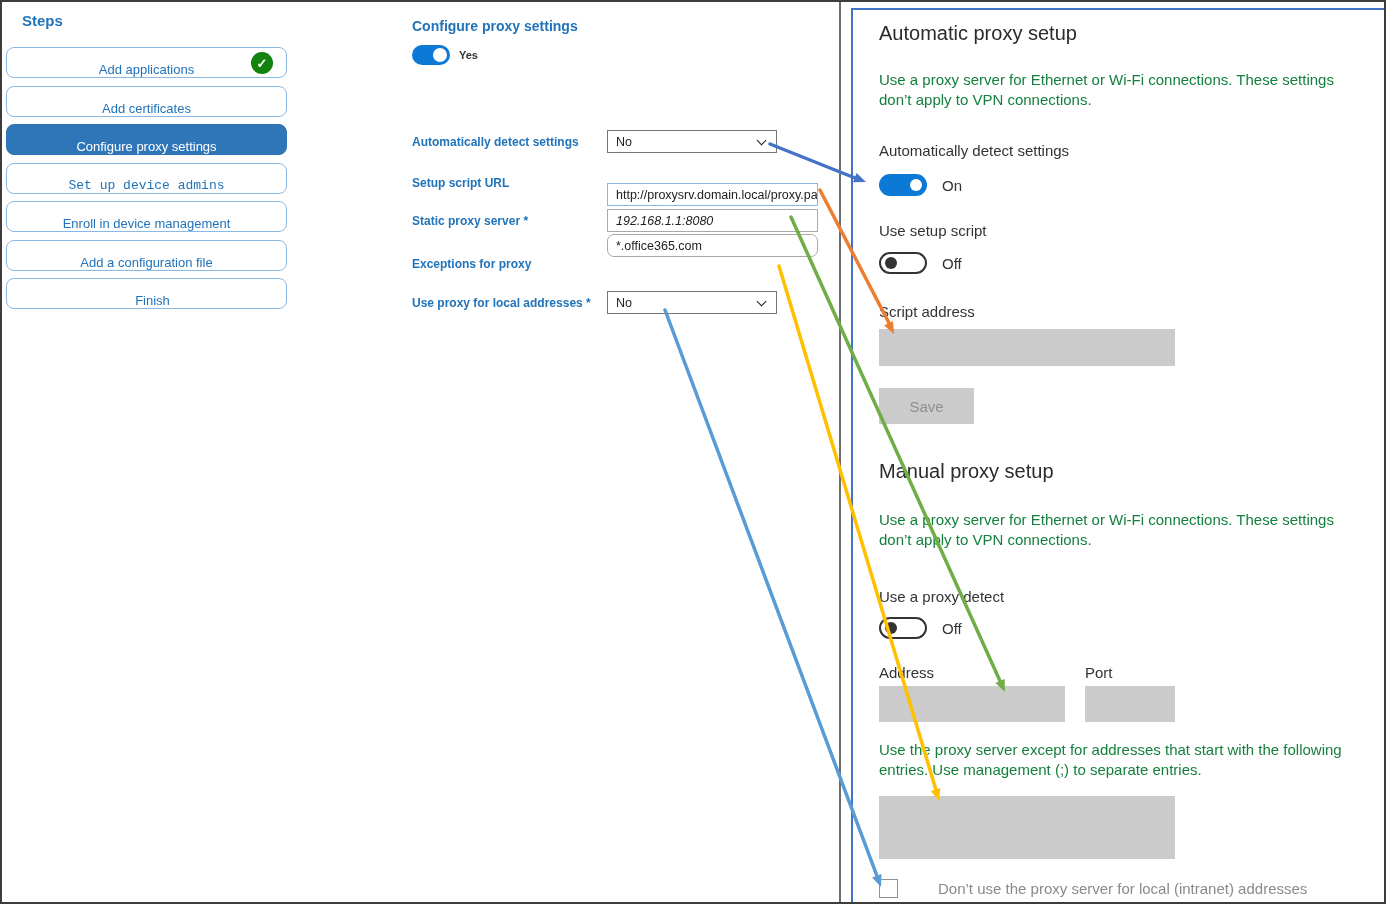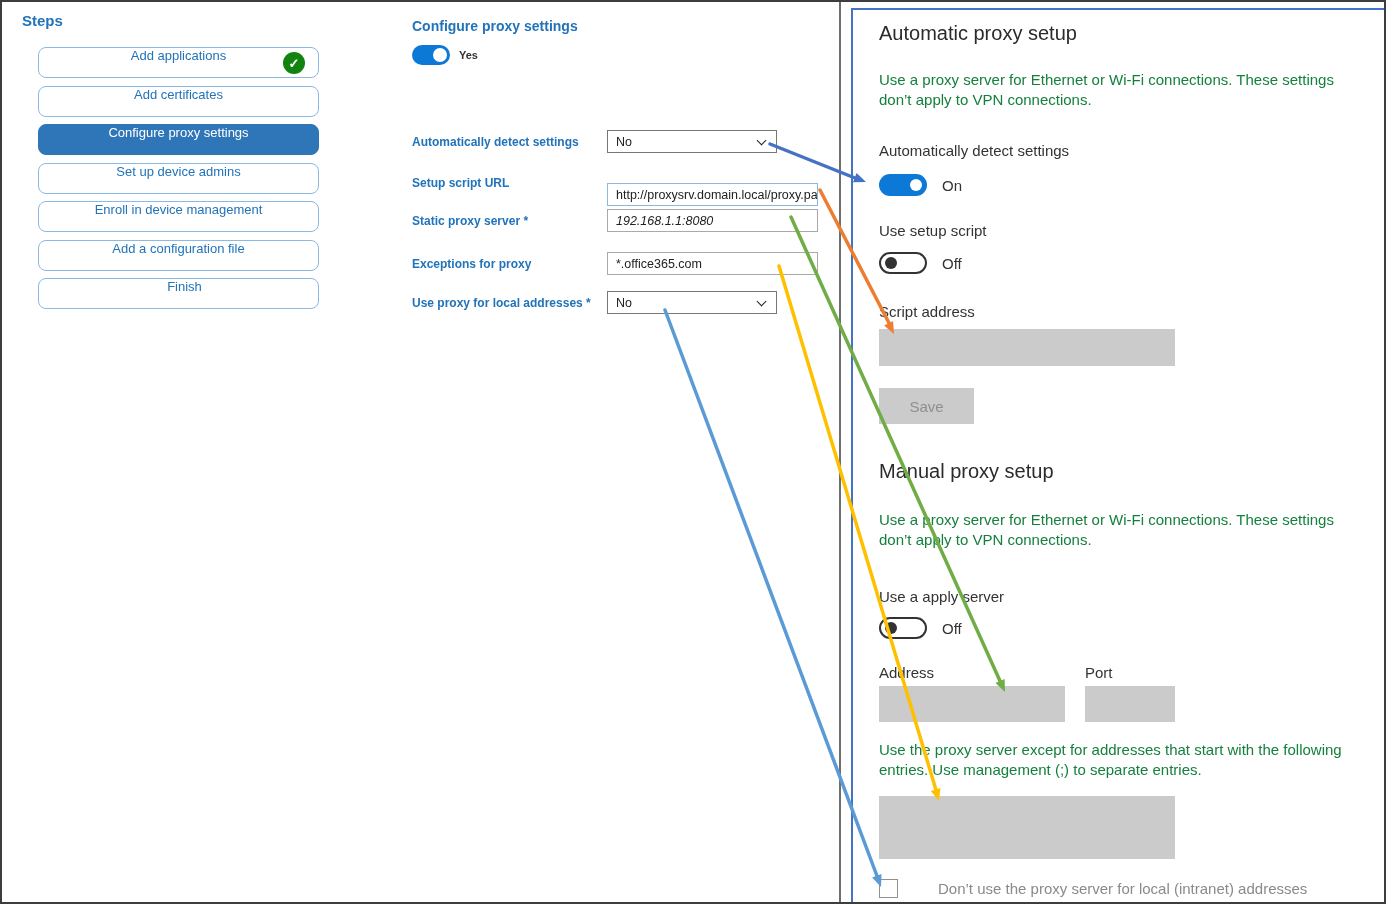--- a/index.html
+++ b/index.html
@@ -7,23 +7,23 @@
   body { font-family: "Liberation Sans", sans-serif; }
   #screen {
     position: relative; width: 1386px; height: 904px;
     background: #fff; border: 2px solid #3d3d3d; overflow: hidden;
   }
   .abs { position: absolute; }
 
   
   .steps-title { left:20px; top:10px; font-size:15px; font-weight:bold; color:#2173ba; }
   .step-btn {
-    left:36px; width:281px; height:31px; border:1px solid #8ab9e4; border-radius:8px;
+    left:4px; width:281px; height:31px; border:1px solid #8ab9e4; border-radius:8px;
     background:#fff; color:#2173ba; font-size:13px; font-family:"Liberation Sans",sans-serif;
-    display:flex; align-items:flex-start; justify-content:center; cursor:pointer;
+    display:flex; align-items:flex-end; justify-content:center; cursor:pointer;
   }
   .step-btn.selected { background:#2e76b8; border:1px solid #2e76b8; color:#fff; }
   .check-badge {
     position:absolute; right:13px; top:4px; width:22px; height:22px; border-radius:50%;
     background:#12830f; color:#fff; font-size:13px; font-weight:bold;
     display:flex; align-items:center; justify-content:center;
   }
 
   
   .form-title { left:410px; top:16px; font-size:14px; font-weight:bold; color:#2173ba; }
@@ -81,21 +81,21 @@
   <button class="abs step-btn" style="top:45px;">
     <span>Add applications</span>
     <span class="check-badge">✓</span>
   </button>
   <button class="abs step-btn" style="top:84px;">
     <span>Add certificates</span>
   </button>
   <button class="abs step-btn selected" style="top:122px;">
     <span>Configure proxy settings</span>
   </button>
-  <button class="abs step-btn" style="top:161px;">
+  <button class="abs step-btn" style="top:161px;font-family:Liberation Mono, monospace;">
     <span>Set up device admins</span>
   </button>
   <button class="abs step-btn" style="top:238px;">
     <span>Add a configuration file</span>
   </button>
   <button class="abs step-btn" style="top:199px;">
     <span>Enroll in device management</span>
   </button>
   <button class="abs step-btn" style="top:276px;padding-left:12px;">
     <span>Finish</span>
@@ -114,21 +114,21 @@
     <span class="chev"></span>
   </div>
 
   <div class="abs f-label" style="top:169px;">Setup script URL</div>
   <input class="abs f-input focused" style="top: 169px;" value="http://proxysrv.domain.local/proxy.pa">
 
   <div class="abs f-label" style="top:207px;">Static proxy server *</div>
   <input class="abs f-input" style="top: 207px; font-style: italic;" value="192.168.1.1:8080">
 
   <div class="abs f-label" style="top:250px;">Exceptions for proxy</div>
-  <input class="abs f-input" style="top: 250px;" value="*.office365.com">
+  <input class="abs f-input" style="top: 232px; border-radius: 7px;" value="*.office365.com">
 
   <div class="abs f-label" style="top:289px;">Use proxy for local addresses *</div>
   <div class="abs f-select" style="top:289px;">
     <span>No</span>
     <span class="chev"></span>
   </div>
 
   <div class="abs divider"></div>
   <div class="abs panel-frame"></div>
 
@@ -148,21 +148,21 @@
   <div class="abs p-label" style="left:940px; top:253px;">Off</div>
 
   <div class="abs p-label" style="left:877px; top:301px;">Script address</div>
   <input class="abs gray-field" style="left: 877px; top: 327px; width: 296px; height: 37px;">
 
   <button class="abs save-btn" style="left:877px; top:386px;">Save</button>
 
   <div class="abs p-h1" style="left:877px; top:458px;">Manual proxy setup</div>
   <div class="abs p-text" style="left:877px; top:508px;">Use a proxy server for Ethernet or Wi-Fi connections. These settings don’t apply to VPN connections.</div>
 
-  <div class="abs p-label" style="left:877px; top:586px;">Use a apply server</div>
+  <div class="abs p-label" style="left:877px; top:586px;">Use a proxy detect</div>
   <div class="abs toggle-lg off" style="left:877px; top:615px;">
     <span class="knob"></span>
   </div>
   <div class="abs p-label" style="left:940px; top:618px;">Off</div>
 
   <div class="abs p-label" style="left:877px; top:662px;">Address</div>
   <div class="abs p-label" style="left:1083px; top:662px;">Port</div>
   <input class="abs gray-field" style="left: 877px; top: 684px; width: 186px; height: 36px;">
   <input class="abs gray-field" style="left: 1083px; top: 684px; width: 90px; height: 36px;">
 

